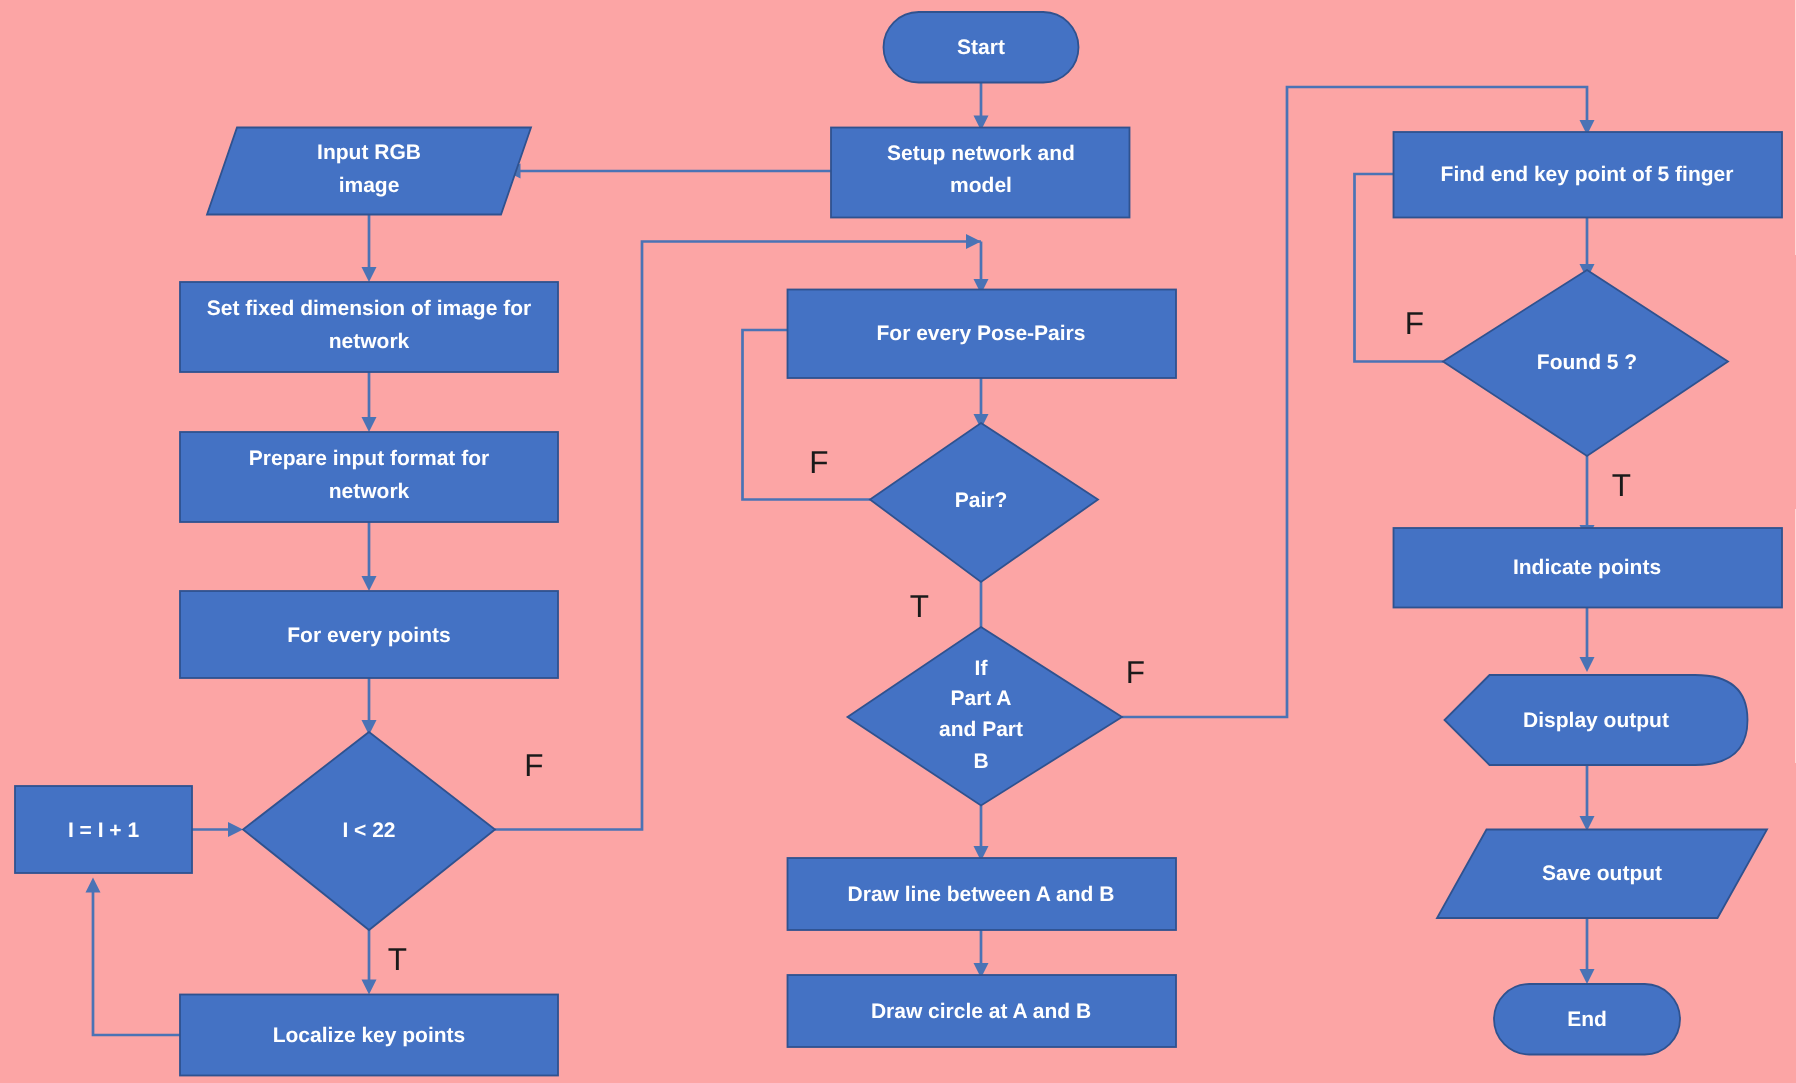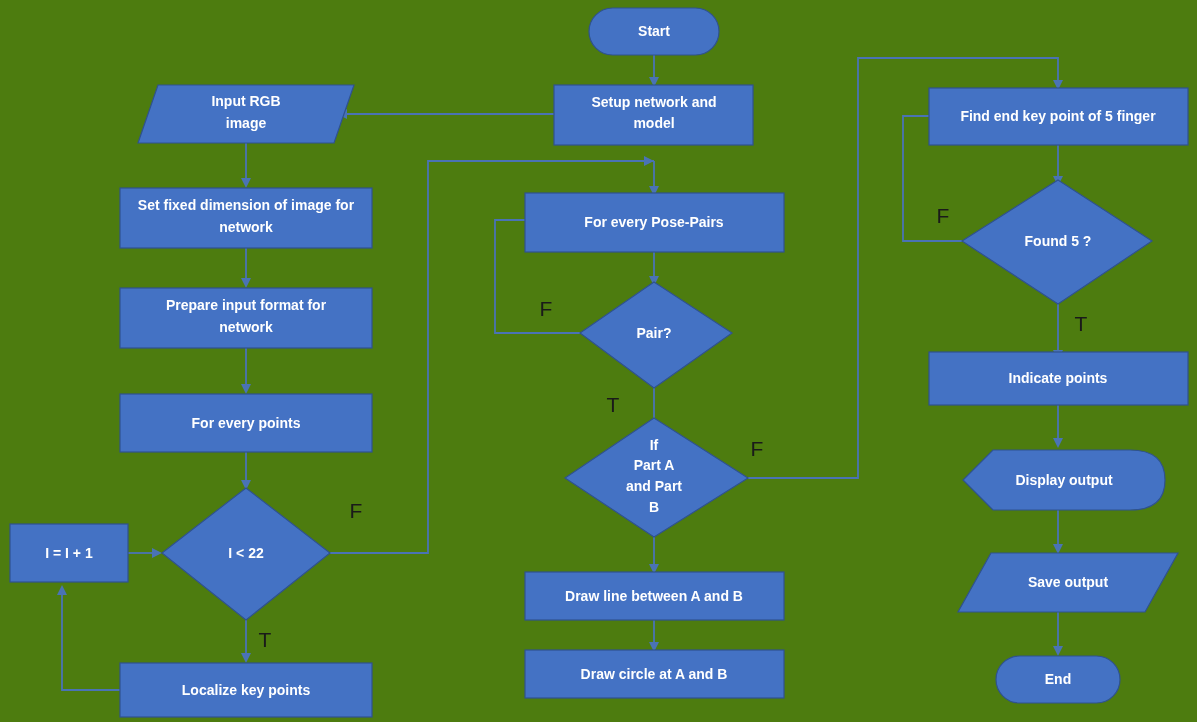--- a/index.html
+++ b/index.html
@@ -1,19 +1,19 @@
 <!DOCTYPE html>
 <html><head>
 <meta charset="utf-8">
 <title>Pose Estimation Flowchart</title>
 <style>
   html,body{margin:0;padding:0;background:#ffffff;}
   body{width:1197px;height:722px;overflow:hidden;
        font-family:"Liberation Sans","DejaVu Sans",sans-serif;}
-  #stage{position:relative;width:1197px;height:722px;background:#4d7c0f;}
+  #stage{position:relative;width:1197px;height:722px;background:#fca5a5;}
   svg#flow{position:absolute;left:0;top:0;width:1197px;height:722px;}
   .nodeLabel{
     fill:#ffffff;font-family:"Liberation Sans","DejaVu Sans",sans-serif;
     font-weight:bold;font-size:14px;text-anchor:middle;
     dominant-baseline:middle;pointer-events:none;
   }
   .edgeLabel{
     fill:#1a1a1a;font-family:"Liberation Sans","DejaVu Sans",sans-serif;
     font-weight:normal;font-size:21px;text-anchor:middle;
     dominant-baseline:middle;pointer-events:none;

